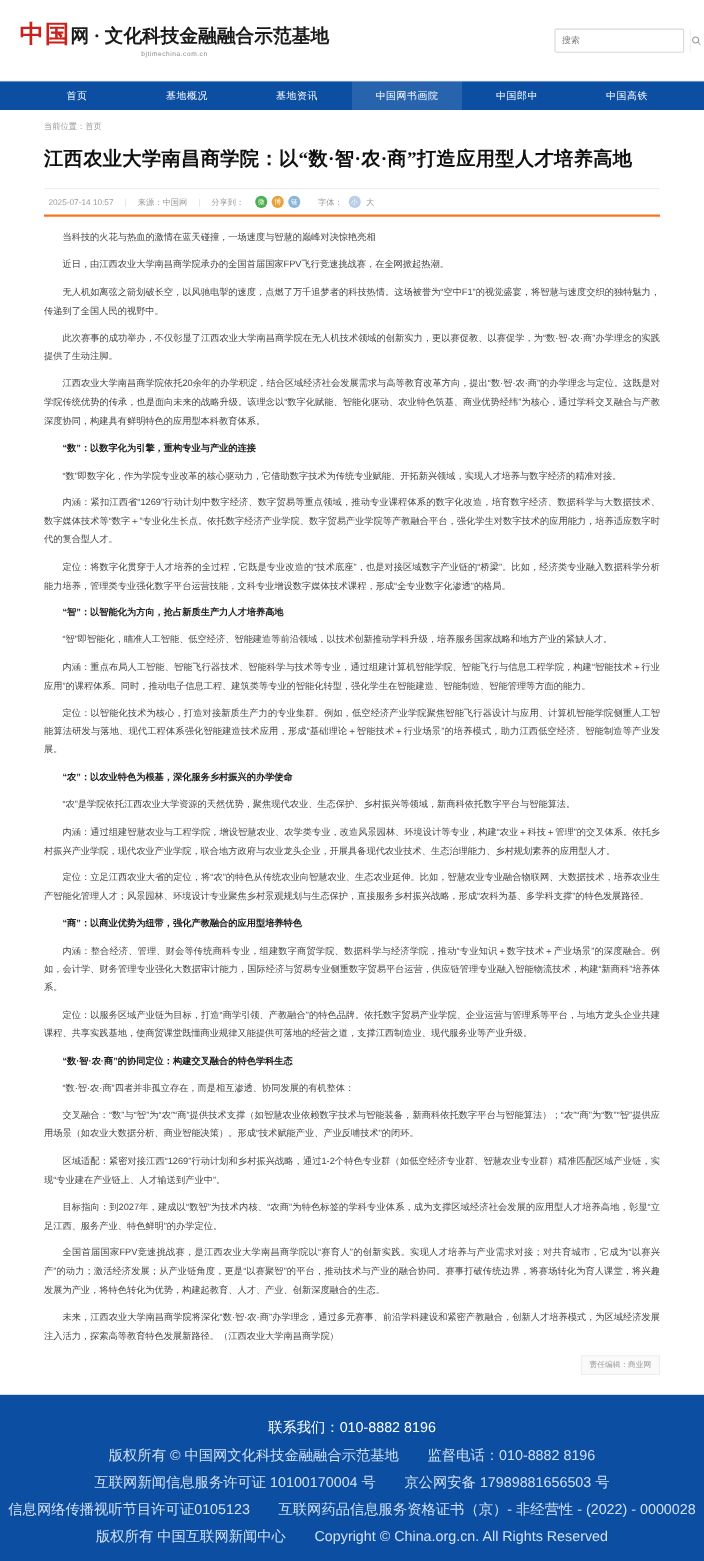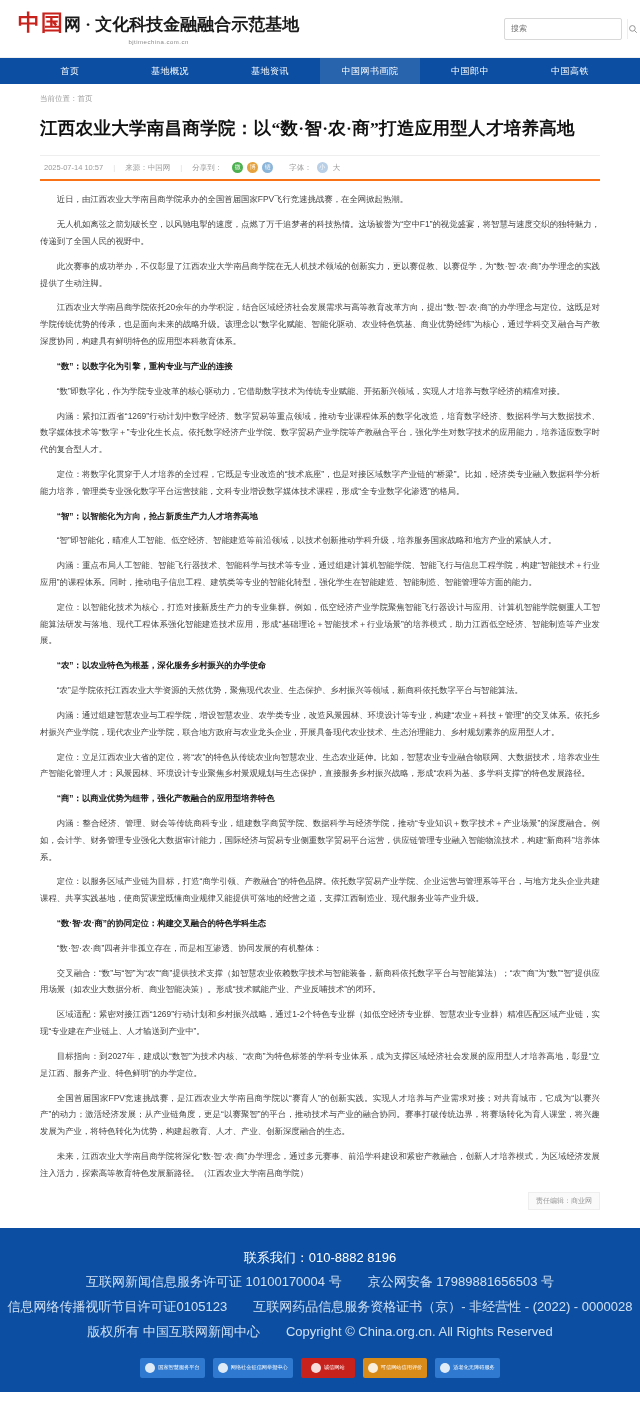--- a/index.html
+++ b/index.html
@@ -8,21 +8,21 @@
     width: 640px;
     font-family: "Liberation Sans", "DejaVu Sans", sans-serif;
     background: #ffffff;
     color: #333;
     font-size: 12px;
   }
   .page { width: 640px; position: relative; overflow: hidden; }
 
   
   .header {
-    height: 58px;
+    height: 74px;
     background: #fff;
     display: flex;
     align-items: center;
     padding: 0 18px;
     border-bottom: 1px solid #f0f0f0;
   }
   .logo-block { display:flex; align-items: flex-start; }
   .logo-mark {
     font-family: "Liberation Serif", "DejaVu Serif", serif;
     font-size: 22px;
@@ -271,20 +271,21 @@
         <span class="sic link">链</span>
       </span>
       <span class="font-size-ctrl">
         <span class="fs-label">字体：</span>
         <span class="fs-badge">小</span>
         <span class="fs-label">大</span>
       </span>
     </div>
 
     <div class="body-text" id="body-text">
+        <p>当科技的火花与热血的激情在蓝天碰撞，一场速度与智慧的巅峰对决惊艳亮相</p>
         <p>近日，由江西农业大学南昌商学院承办的全国首届国家FPV飞行竞速挑战赛，在全网掀起热潮。</p>
         <p>无人机如离弦之箭划破长空，以风驰电掣的速度，点燃了万千追梦者的科技热情。这场被誉为“空中F1”的视觉盛宴，将智慧与速度交织的独特魅力，传递到了全国人民的视野中。</p>
         <p>此次赛事的成功举办，不仅彰显了江西农业大学南昌商学院在无人机技术领域的创新实力，更以赛促教、以赛促学，为“数·智·农·商”办学理念的实践提供了生动注脚。</p>
         <p>江西农业大学南昌商学院依托20余年的办学积淀，结合区域经济社会发展需求与高等教育改革方向，提出“数·智·农·商”的办学理念与定位。这既是对学院传统优势的传承，也是面向未来的战略升级。该理念以“数字化赋能、智能化驱动、农业特色筑基、商业优势经纬”为核心，通过学科交叉融合与产教深度协同，构建具有鲜明特色的应用型本科教育体系。</p>
         <p class="sub-head">“数”：以数字化为引擎，重构专业与产业的连接</p>
         <p>“数”即数字化，作为学院专业改革的核心驱动力，它借助数字技术为传统专业赋能、开拓新兴领域，实现人才培养与数字经济的精准对接。</p>
         <p>内涵：紧扣江西省“1269”行动计划中数字经济、数字贸易等重点领域，推动专业课程体系的数字化改造，培育数字经济、数据科学与大数据技术、数字媒体技术等“数字＋”专业化生长点。依托数字经济产业学院、数字贸易产业学院等产教融合平台，强化学生对数字技术的应用能力，培养适应数字时代的复合型人才。</p>
         <p>定位：将数字化贯穿于人才培养的全过程，它既是专业改造的“技术底座”，也是对接区域数字产业链的“桥梁”。比如，经济类专业融入数据科学分析能力培养，管理类专业强化数字平台运营技能，文科专业增设数字媒体技术课程，形成“全专业数字化渗透”的格局。</p>
         <p class="sub-head">“智”：以智能化为方向，抢占新质生产力人才培养高地</p>
         <p>“智”即智能化，瞄准人工智能、低空经济、智能建造等前沿领域，以技术创新推动学科升级，培养服务国家战略和地方产业的紧缺人才。</p>
@@ -307,20 +308,24 @@
       </div>
 
     <div class="tag-row">
       <span class="tag-box">责任编辑：商业网</span>
     </div>
   </div>
 
   <div class="footer">
     <div class="line strong">联系我们：010-8882 8196</div>
     <div class="cols">
+      <span class="line">版权所有 © 中国网文化科技金融融合示范基地</span>
+      <span class="line">监督电话：010-8882 8196</span>
+    </div>
+    <div class="cols">
       <span class="line">互联网新闻信息服务许可证 10100170004 号</span>
       <span class="line">京公网安备 17989881656503 号</span>
     </div>
     <div class="cols">
       <span class="line">信息网络传播视听节目许可证0105123</span>
       <span class="line">互联网药品信息服务资格证书（京）- 非经营性 - (2022) - 0000028</span>
     </div>
     <div class="cols">
       <span class="line">版权所有 中国互联网新闻中心</span>
       <span class="line">Copyright © China.org.cn. All Rights Reserved</span>

